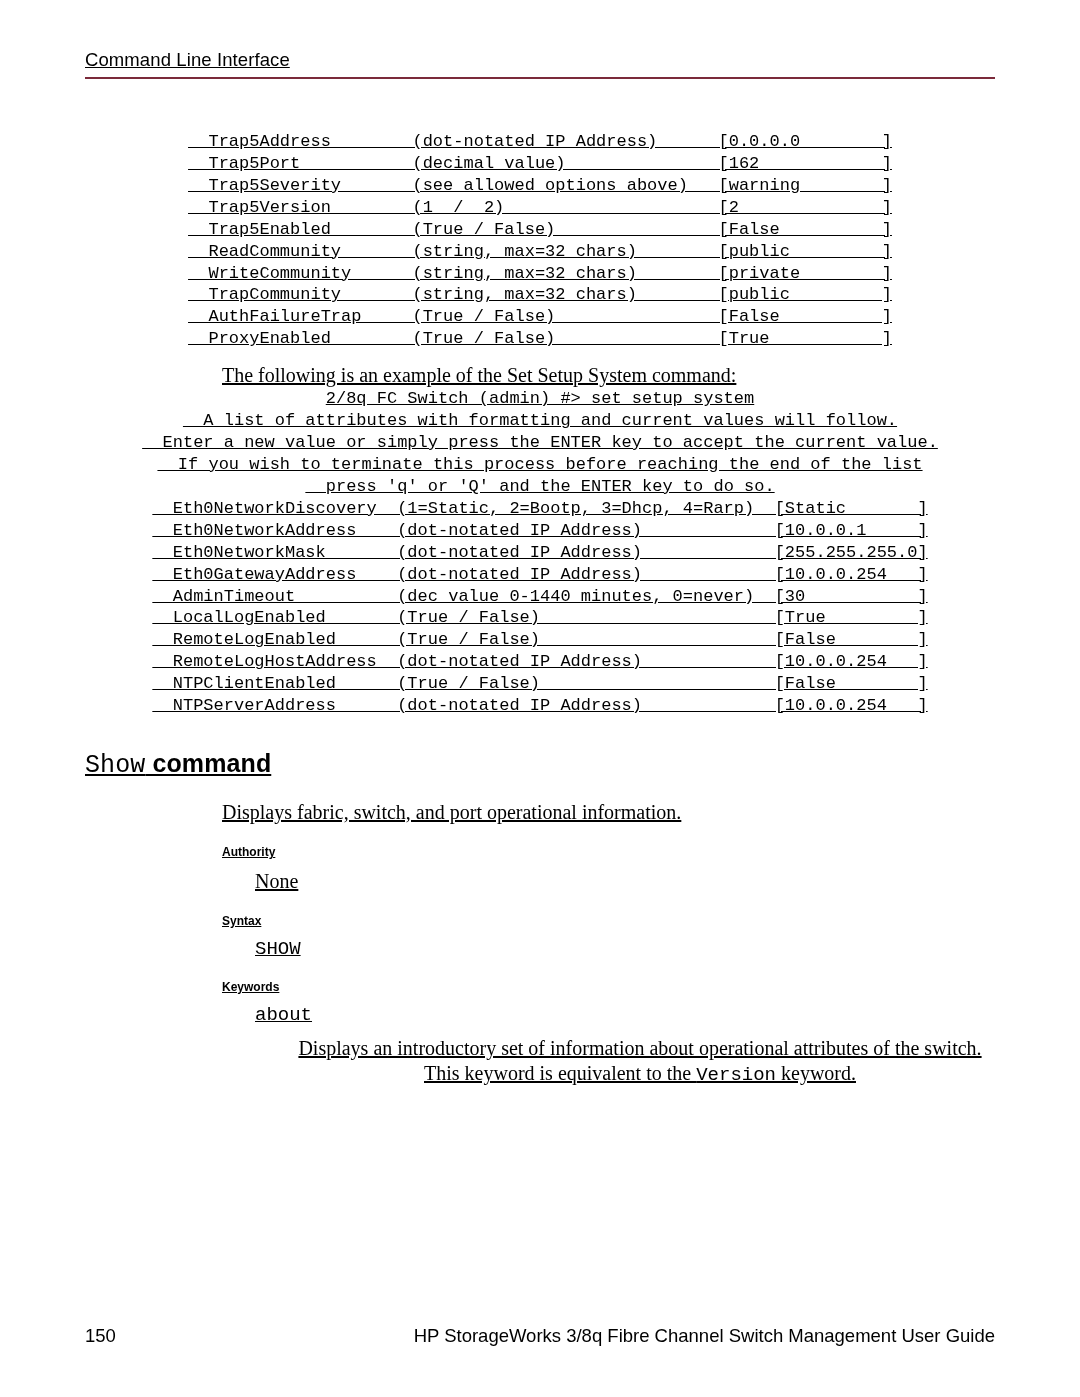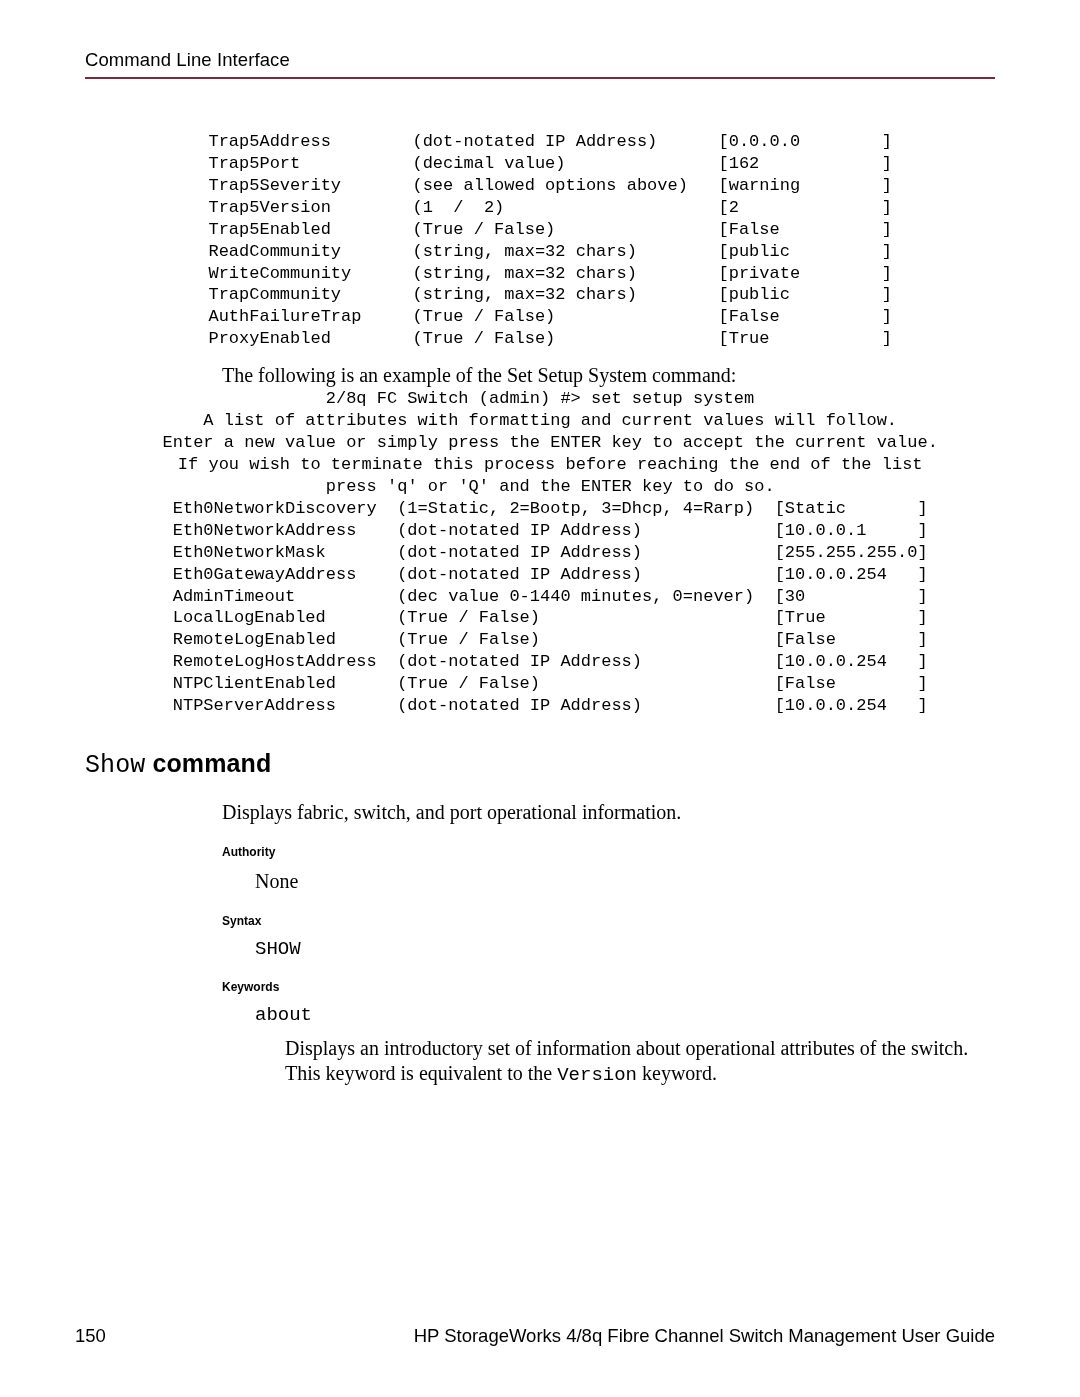--- a/index.html
+++ b/index.html
@@ -10,20 +10,21 @@
     width: 1080px;
     font-family: "Times New Roman", Times, serif;
     color: #000;
   }
   .page {
     position: relative;
     width: 1080px;
     height: 1397px;
     box-sizing: border-box;
     padding: 49px 85px 0 85px;
+    text-decoration: underline;
   }
   .running-head {
     font-family: Arial, Helvetica, sans-serif;
     font-size: 18.5px;
     font-weight: 400;
     letter-spacing: 0.1px;
   }
   .head-rule {
     border: none;
     border-top: 2.5px solid #7b2a3a;
@@ -41,21 +42,21 @@
     text-align: center;
   }
   .block-indent-1 { margin-left: 178px; }
   .block-indent-2 { margin-left: 160px; }
   .para {
     font-size: 20px;
     line-height: 1.25;
   }
   .para-indent { margin-left: 137px; }
   .para-indent-2 { margin-left: 170px; }
-  .para-indent-3 { margin-left: 200px; }
+  .para-indent-3 { margin-left: 200px; text-align: center; }
   .gap-28 { margin-top: 13px; }
   .gap-26 { margin-top: 26px; }
   .gap-20 { margin-top: 20px; }
   .gap-10 { margin-top: 10px; }
   .gap-6  { margin-top: 6px; }
   h2.section {
     font-family: Arial, Helvetica, sans-serif;
     font-weight: 700;
     font-size: 25px;
     margin: 32px 0 0 0;
@@ -71,21 +72,21 @@
     font-weight: 700;
     font-size: 12px;
     margin-left: 137px;
   }
   .mono-inline {
     font-family: "Courier New", Courier, monospace;
     font-size: 19px;
   }
   .footer {
     position: absolute;
-    left: 75px;
+    left: 85px;
     right: 85px;
     bottom: 50px;
     display: flex;
     justify-content: space-between;
     font-family: Arial, Helvetica, sans-serif;
     font-size: 18.5px;
   }
 </style>
 </head>
 <body>
@@ -142,16 +143,16 @@
     <div class="subhead gap-20">Keywords</div>
     <div class="para-indent-2 gap-10"><span class="mono-inline">about</span></div>
     <div class="para para-indent-3 gap-10">
       <span>Displays an introductory set of information about operational attributes of the switch. This keyword is equivalent to the </span><span class="mono-inline">Version</span><span> keyword.</span>
     </div>
 
   </div>
 
   <div class="footer">
     <span>150</span>
-    <span>HP StorageWorks 4/8q Fibre Channel Switch Management User Guide</span>
+    <span>HP StorageWorks 3/8q Fibre Channel Switch Management User Guide</span>
   </div>
 
 </div>
 
 </body></html>

